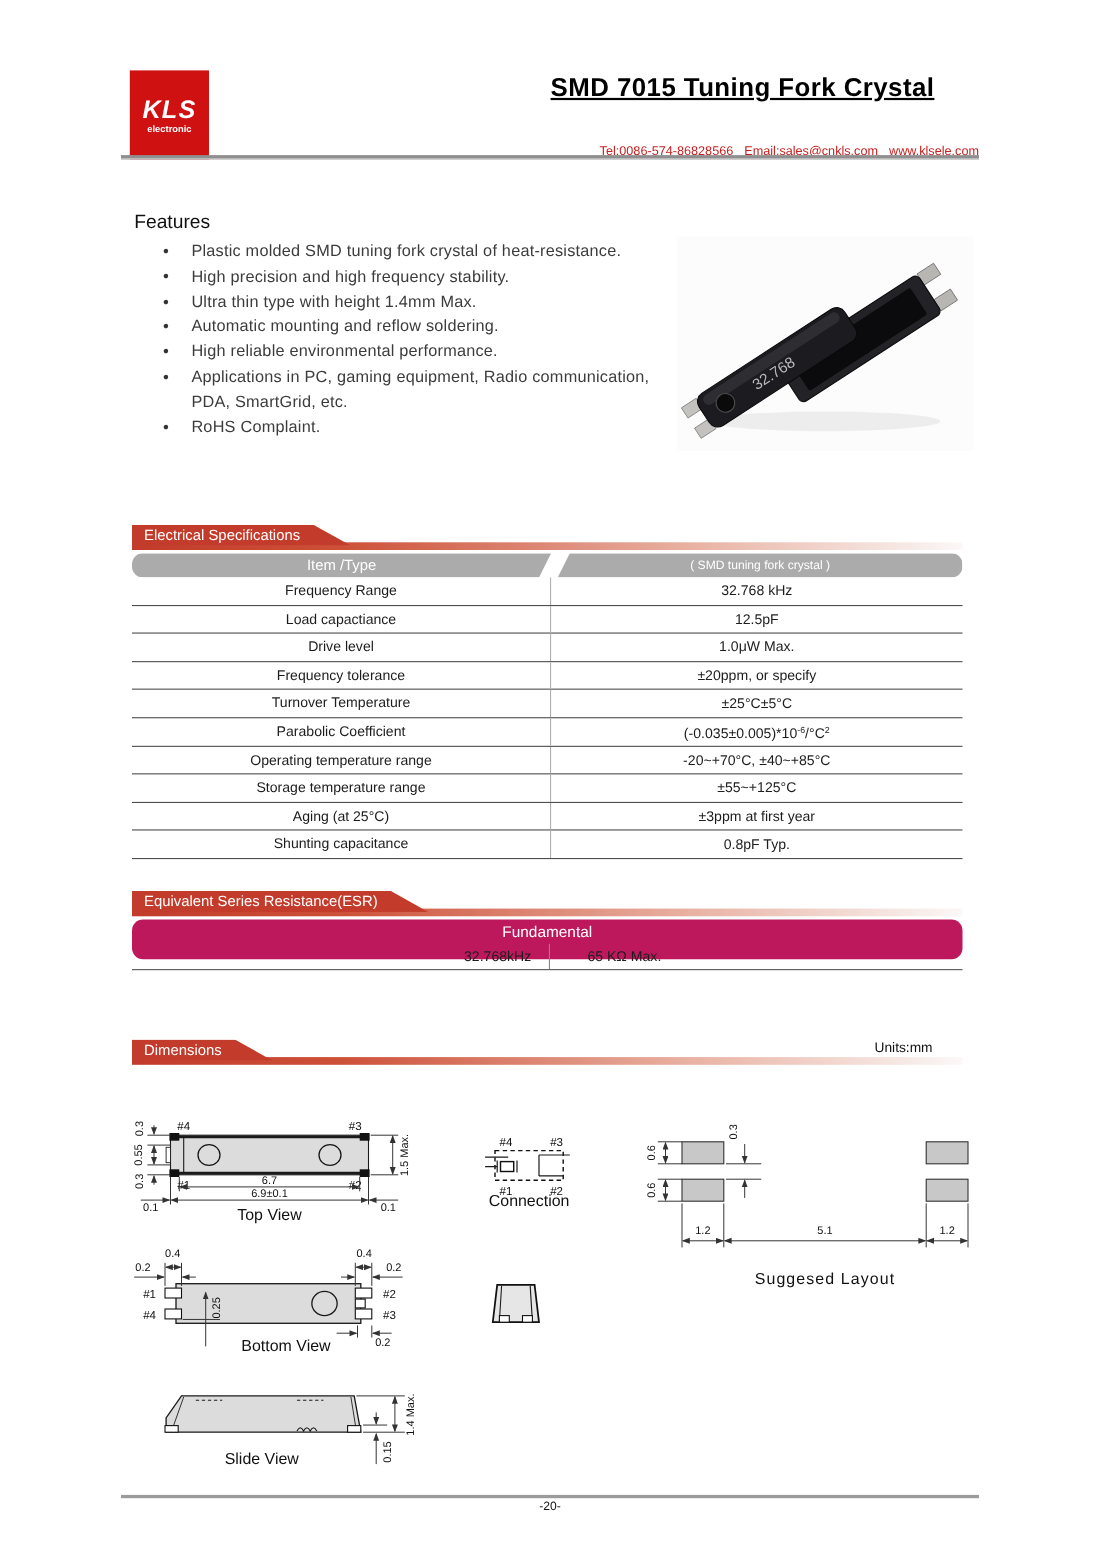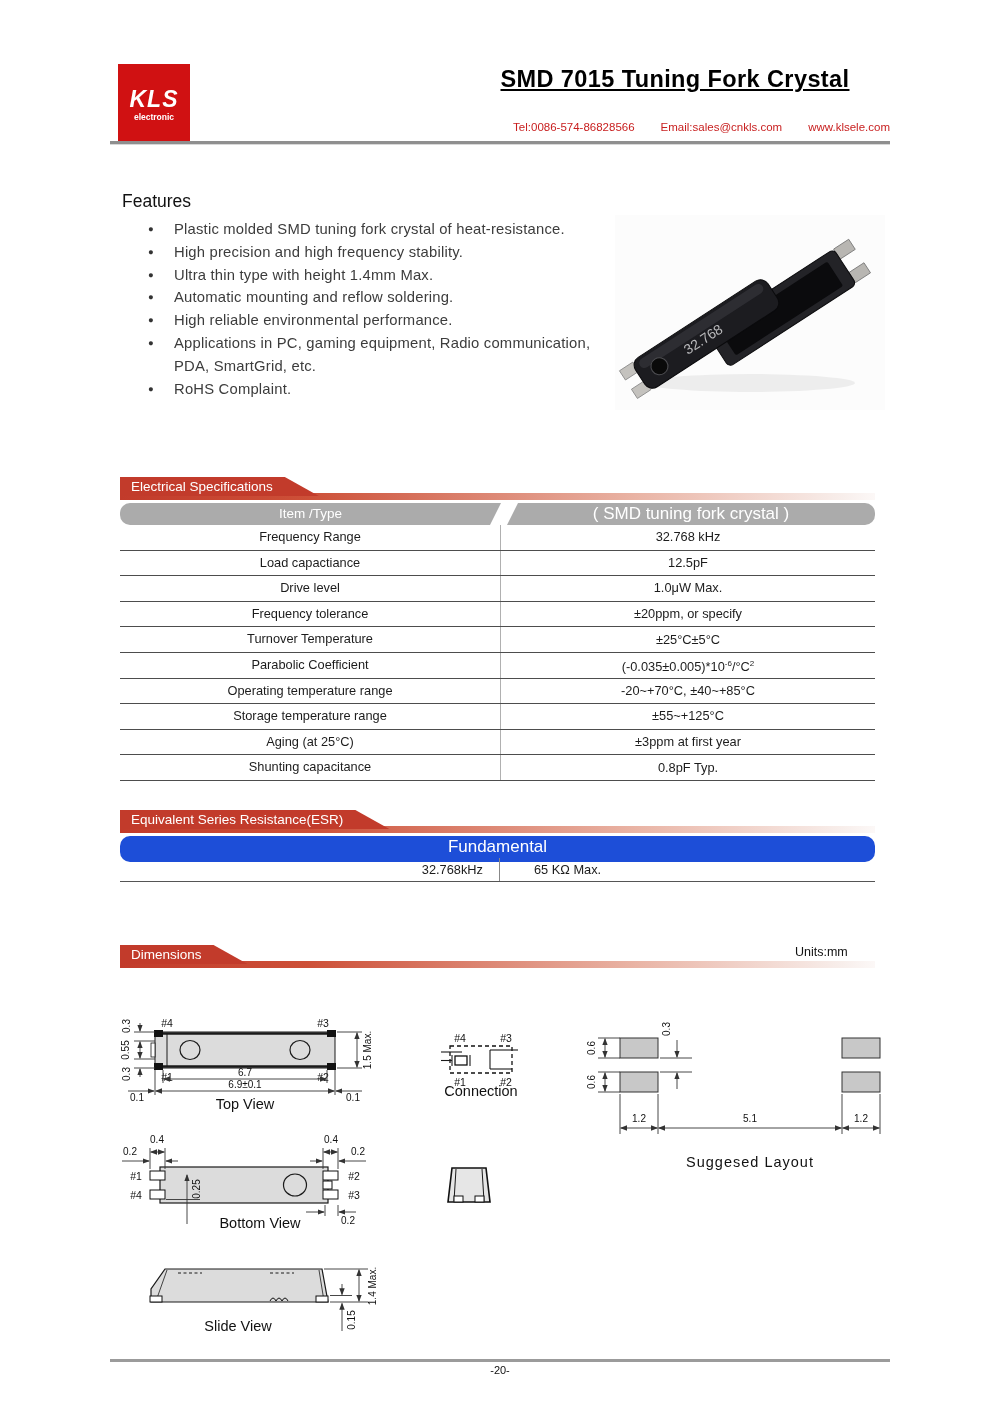--- a/index.html
+++ b/index.html
@@ -6,21 +6,21 @@
   .page{position:relative;width:1001px;height:1415px;background:#ffffff;overflow:hidden;
         font-family:"Liberation Sans",sans-serif;color:#1c1c1c;}
 
   
   .logo{position:absolute;left:118px;top:64px;width:72px;height:81px;background:#d01112;
         display:flex;flex-direction:column;align-items:center;justify-content:center;color:#fff;text-align:right;}
   .logo .brand{font-size:23px;font-weight:bold;font-style:italic;letter-spacing:1px;line-height:22px;}
   .logo .sub{font-size:8.5px;font-weight:bold;margin-top:2px;}
   .doc-title{position:absolute;left:455px;top:66px;width:440px;text-align:center;
              font-size:23.5px;font-weight:bold;color:#000;letter-spacing:0.4px;text-decoration:underline;}
-  .contact{position:absolute;top:121px;right:111px;display:flex;gap:26px;
+  .contact{position:absolute;top:132px;right:111px;display:flex;gap:10px;
            font-size:11.5px;color:#c81e1e;}
   .head-rule{position:absolute;left:110px;top:141px;width:780px;height:3px;background:#8f8f8f;
              border-bottom:1px solid #d8d8d8;}
 
   
   .features-h{position:absolute;left:122px;top:191px;font-size:17.5px;color:#111;}
   .features-list{position:absolute;left:146px;top:218px;width:452px;margin:0;padding:0;list-style:none;}
   .features-list li{position:relative;padding-left:28px;font-size:14.8px;line-height:22.8px;
                     color:#3c3c3c;letter-spacing:0.2px;}
   .features-list li::before{content:"●";position:absolute;left:2px;top:0;font-size:9.5px;color:#333;}
@@ -36,24 +36,24 @@
     font-size:13.5px;line-height:17px;padding:1px 46px 0 11px;
     clip-path:polygon(0 0,calc(100% - 34px) 0,100% 100%,0 100%);white-space:nowrap;}
   .units{position:absolute;left:795px;top:945px;font-size:12.5px;color:#111;}
 
   
   .tblhead{position:absolute;left:120px;width:755px;height:24px;}
   .tblhead .hL{position:absolute;left:0;top:0;width:381px;height:22px;background:#ababab;color:#fff;
      font-size:13.5px;line-height:22px;text-align:center;border-radius:10px 0 0 10px;
      clip-path:polygon(0 0,100% 0,calc(100% - 11px) 100%,0 100%);}
   .tblhead .hR{position:absolute;left:387px;top:0;width:368px;height:22px;background:#ababab;color:#fff;
-     font-size:17px;line-height:22px;text-align:center;border-radius:0 10px 10px 0;
+     font-size:11px;line-height:22px;text-align:center;border-radius:0 10px 10px 0;
      clip-path:polygon(11px 0,100% 0,100% 100%,0 100%);}
-  .hFull{position:absolute;left:120px;width:755px;height:26px;background:#1d4ed8;color:#fff;
-     font-size:17px;line-height:22px;text-align:center;border-radius:10px;}
+  .hFull{position:absolute;left:120px;width:755px;height:36px;background:#be185d;color:#fff;
+     font-size:14px;line-height:22px;text-align:center;border-radius:10px;}
 
   
   .spec-table{position:absolute;left:120px;top:525px;width:755px;}
   .spec-row{display:flex;height:24.6px;border-bottom:1px solid #4d4d4d;align-items:center;}
   .spec-cell{font-size:12.8px;color:#1c1c1c;text-align:center;line-height:24px;}
   .spec-item{width:380px;border-right:1px solid #b0b0b0;height:100%;}
   .spec-value{flex:1;}
   .spec-value sup{font-size:8px;}
 
   

